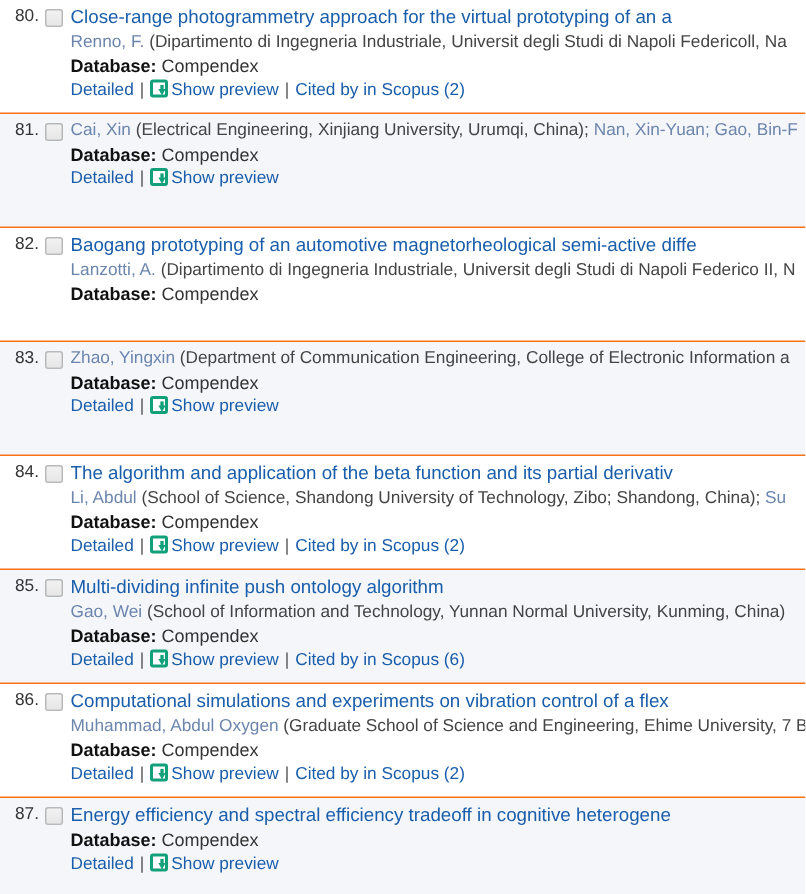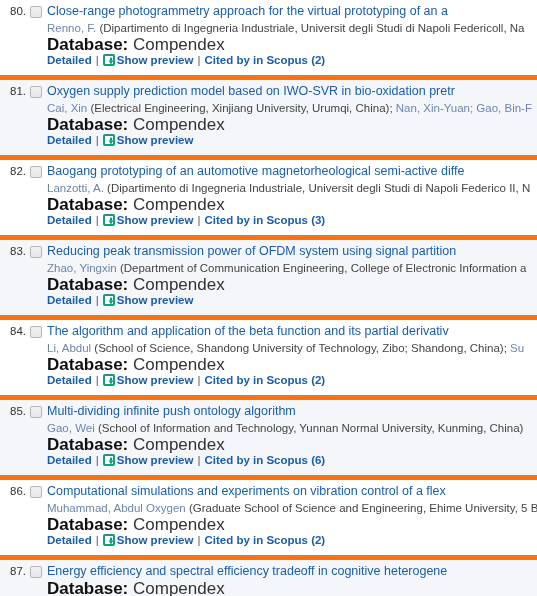--- a/index.html
+++ b/index.html
@@ -20,21 +20,21 @@
   #results-list {
     width: 537px;
     overflow: hidden;
   }
 
   .result-row {
     position: relative;
     width: 537px;
     box-sizing: border-box;
     padding: 4px 0 5px 0;
-    border-bottom: 5px solid #f97316;
+    border-bottom: 1px solid #f97316;
     background: #ffffff;
     white-space: nowrap;
     overflow: hidden;
   }
   .result-row.alt {
     background: #f4f6fa;
   }
 
   .row-grid {
     display: block;
@@ -94,21 +94,21 @@
     color: #444444;
     text-align: center;
   }
   .author-tail {
     color: #6c85ad;
   }
 
   .row-database {
     display: block;
     line-height: 15px;
-    font-size: 17px;
+    font-size: 12px;
     color: #222222;
     margin-bottom: 1px;
   }
   .db-label {
     font-weight: bold;
     color: #111111;
   }
   .db-value {
     font-weight: normal;
     color: #333333;
@@ -116,21 +116,21 @@
 
   .row-actions {
     display: block;
     line-height: 15px;
     font-size: 11.5px;
     white-space: nowrap;
   }
   .action-link {
     color: #1a5eab;
     text-decoration: none;
-    font-weight: bold;
+    font-weight: normal;
     cursor: pointer;
   }
   .action-sep {
     color: #555555;
     padding: 0 4px;
     font-weight: normal;
   }
 
   .preview-icon {
     display: inline-block;
@@ -172,21 +172,20 @@
                 <polygon points="4.6,5.4 9.4,5.4 7,9.6" fill="#12a07a"></polygon>
                 <rect x="5.9" y="2.6" width="2.2" height="3.2" fill="#12a07a"></rect>
               </svg></span><span>Show preview</span></a><span class="action-sep cited-sep">|</span><a href="#" class="action-link cited-link">Cited by in Scopus (2)</a>
       </span>
     </div>
   </div>
     <div class="result-row alt">
     <div class="row-grid">
       <span class="row-index">81.</span>
       <span class="row-checkbox" role="checkbox" aria-checked="false"></span>
-      <a href="#" class="row-title">Oxygen supply prediction model based on IWO-SVR in bio-oxidation pretr</a>
       <span class="row-authors">
         <a href="#" class="author-link">Cai, Xin</a><span class="author-affil"> (Electrical Engineering, Xinjiang University, Urumqi, China); </span><span class="author-tail">Nan, Xin-Yuan; Gao, Bin-F</span>
       </span>
       <span class="row-database">
         <span class="db-label">Database:</span>
         <span class="db-value">Compendex</span>
       </span>
       <span class="row-actions">
         <a href="#" class="action-link">Detailed</a><span class="action-sep">|</span><a href="#" class="action-link"><span class="preview-icon"><svg width="14" height="14" viewBox="0 0 14 14">
                 <path d="M7 3.2 L7 6.4 M7 6.4 L7 6.4" stroke="#12a07a" stroke-width="0"></path>
@@ -201,34 +200,26 @@
       <span class="row-index">82.</span>
       <span class="row-checkbox" role="checkbox" aria-checked="false"></span>
       <a href="#" class="row-title">Baogang prototyping of an automotive magnetorheological semi-active diffe</a>
       <span class="row-authors">
         <a href="#" class="author-link">Lanzotti, A.</a><span class="author-affil"> (Dipartimento di Ingegneria Industriale, Universit degli Studi di Napoli Federico II, N</span><span class="author-tail"></span>
       </span>
       <span class="row-database">
         <span class="db-label">Database:</span>
         <span class="db-value">Compendex</span>
       </span>
-      <span class="row-actions">
-        <a href="#" class="action-link">Detailed</a><span class="action-sep">|</span><a href="#" class="action-link"><span class="preview-icon"><svg width="14" height="14" viewBox="0 0 14 14">
-                <path d="M7 3.2 L7 6.4 M7 6.4 L7 6.4" stroke="#12a07a" stroke-width="0"></path>
-                <polygon points="4.6,5.4 9.4,5.4 7,9.6" fill="#12a07a"></polygon>
-                <rect x="5.9" y="2.6" width="2.2" height="3.2" fill="#12a07a"></rect>
-              </svg></span><span>Show preview</span></a><span class="action-sep cited-sep">|</span><a href="#" class="action-link cited-link">Cited by in Scopus (3)</a>
-      </span>
     </div>
   </div>
     <div class="result-row alt">
     <div class="row-grid">
       <span class="row-index">83.</span>
       <span class="row-checkbox" role="checkbox" aria-checked="false"></span>
-      <a href="#" class="row-title">Reducing peak transmission power of OFDM system using signal partition</a>
       <span class="row-authors">
         <a href="#" class="author-link">Zhao, Yingxin</a><span class="author-affil"> (Department of Communication Engineering, College of Electronic Information a</span><span class="author-tail"></span>
       </span>
       <span class="row-database">
         <span class="db-label">Database:</span>
         <span class="db-value">Compendex</span>
       </span>
       <span class="row-actions">
         <a href="#" class="action-link">Detailed</a><span class="action-sep">|</span><a href="#" class="action-link"><span class="preview-icon"><svg width="14" height="14" viewBox="0 0 14 14">
                 <path d="M7 3.2 L7 6.4 M7 6.4 L7 6.4" stroke="#12a07a" stroke-width="0"></path>
@@ -279,21 +270,21 @@
               </svg></span><span>Show preview</span></a><span class="action-sep cited-sep">|</span><a href="#" class="action-link cited-link">Cited by in Scopus (6)</a>
       </span>
     </div>
   </div>
     <div class="result-row">
     <div class="row-grid">
       <span class="row-index">86.</span>
       <span class="row-checkbox" role="checkbox" aria-checked="false"></span>
       <a href="#" class="row-title">Computational simulations and experiments on vibration control of a flex</a>
       <span class="row-authors">
-        <a href="#" class="author-link">Muhammad, Abdul Oxygen</a><span class="author-affil"> (Graduate School of Science and Engineering, Ehime University, 5 B</span><span class="author-tail"></span>
+        <a href="#" class="author-link">Muhammad, Abdul Oxygen</a><span class="author-affil"> (Graduate School of Science and Engineering, Ehime University, 7 B</span><span class="author-tail"></span>
       </span>
       <span class="row-database">
         <span class="db-label">Database:</span>
         <span class="db-value">Compendex</span>
       </span>
       <span class="row-actions">
         <a href="#" class="action-link">Detailed</a><span class="action-sep">|</span><a href="#" class="action-link"><span class="preview-icon"><svg width="14" height="14" viewBox="0 0 14 14">
                 <path d="M7 3.2 L7 6.4 M7 6.4 L7 6.4" stroke="#12a07a" stroke-width="0"></path>
                 <polygon points="4.6,5.4 9.4,5.4 7,9.6" fill="#12a07a"></polygon>
                 <rect x="5.9" y="2.6" width="2.2" height="3.2" fill="#12a07a"></rect>

